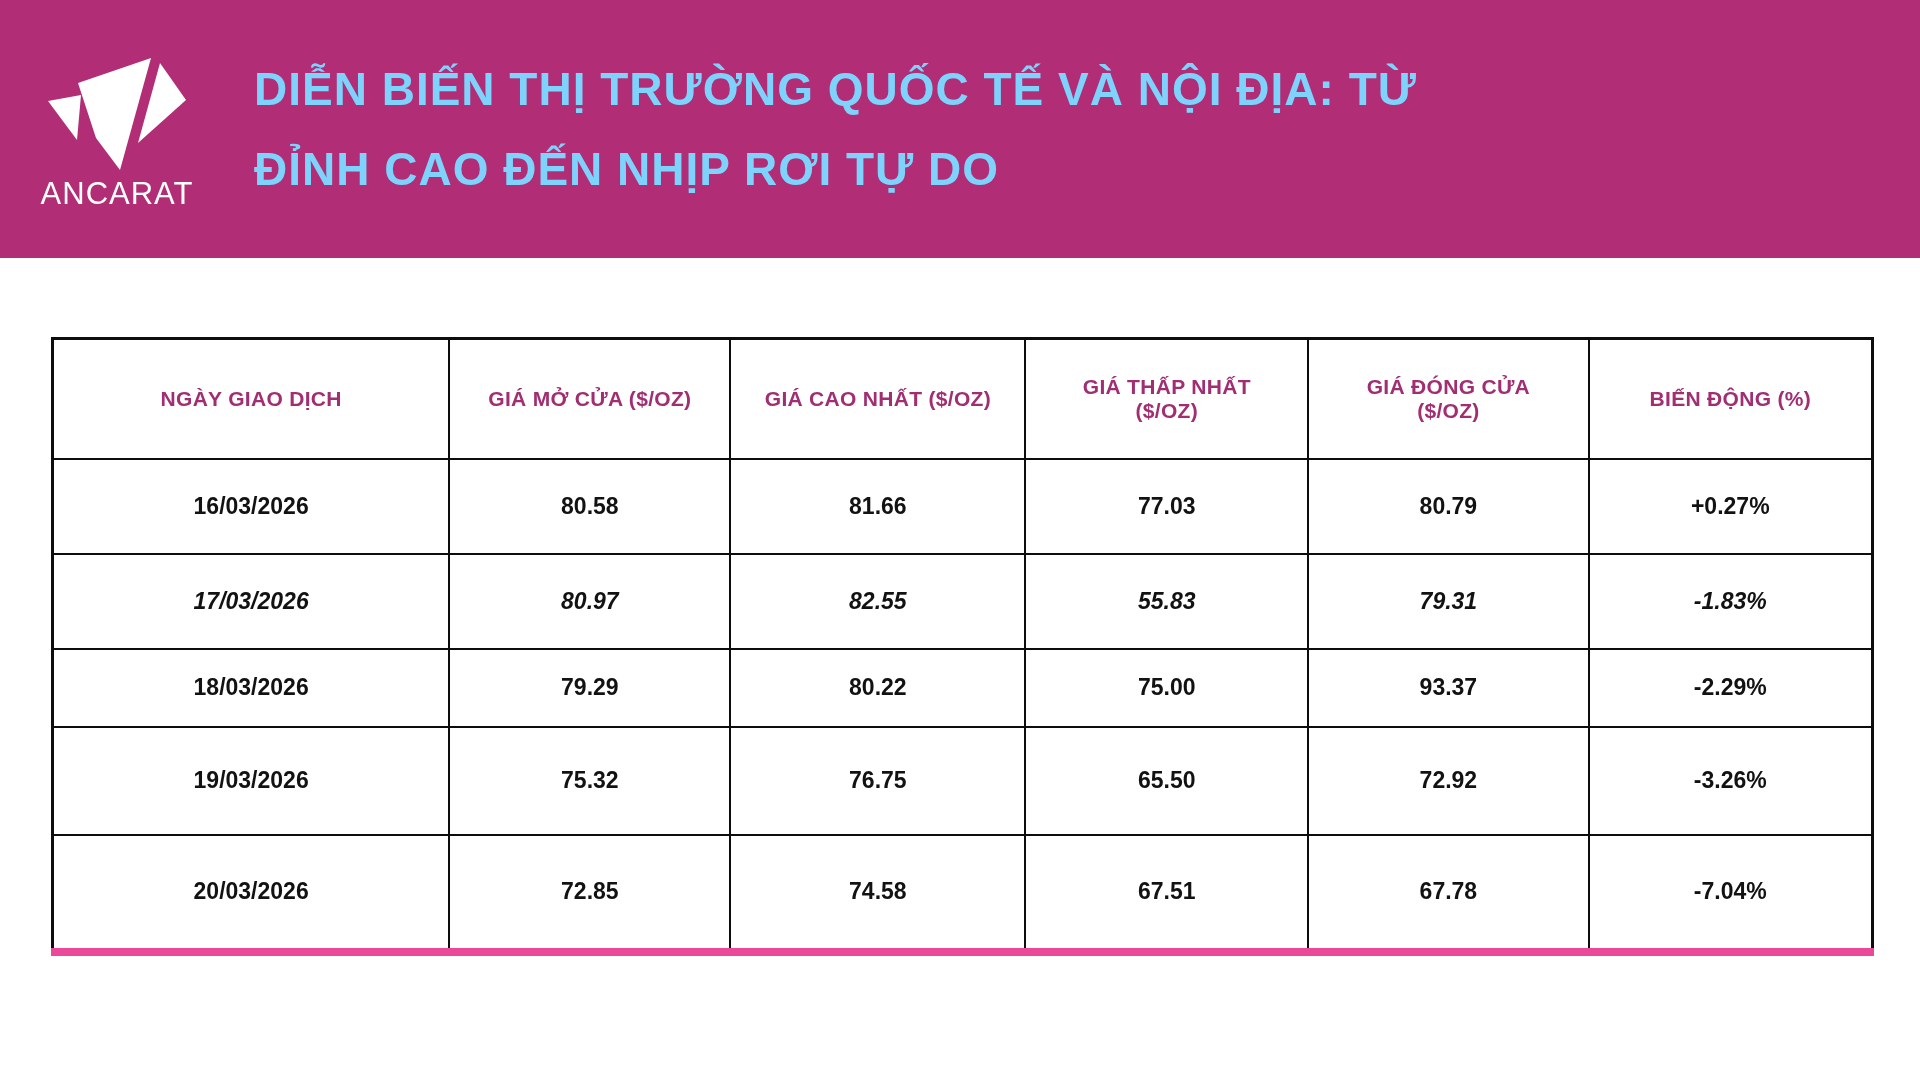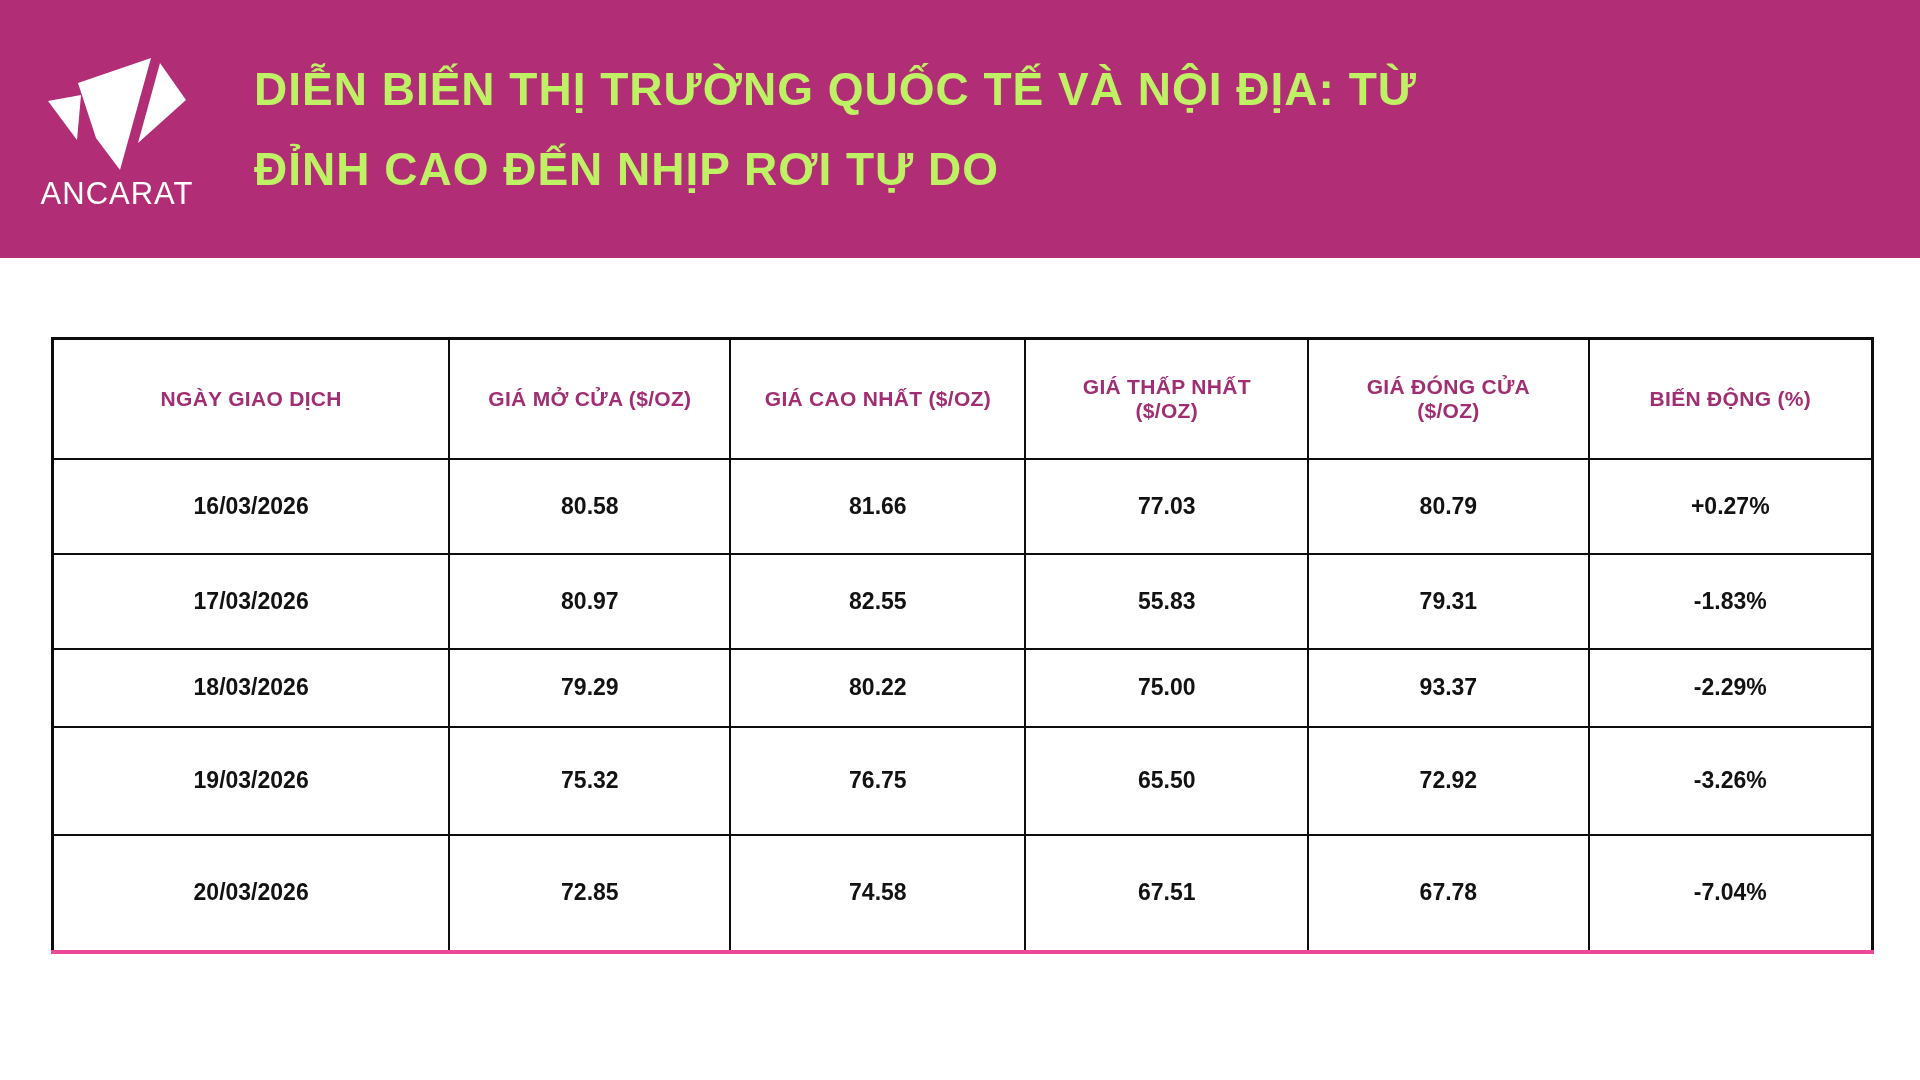--- a/index.html
+++ b/index.html
@@ -27,21 +27,21 @@
   .logo-text {
     color: #ffffff;
     font-size: 31px;
     letter-spacing: 1px;
     margin-top: 4px;
     font-weight: 400;
     white-space: nowrap;
   }
   .title {
     margin-left: 42px;
-    color: #bef264;
+    color: #7dd3fc;
     font-weight: 700;
     font-size: 46px;
     line-height: 80px;
     letter-spacing: 1px;
   }
   
   .table-wrap { margin: 79px 46px 0 51px; }
   table {
     width: 100%;
     border-collapse: collapse;
@@ -59,24 +59,24 @@
     height: 120px;
     white-space: pre-line;
     letter-spacing: 0.3px;
   }
   tbody td {
     color: #121212;
     font-size: 23px;
     font-weight: 700;
   }
   tbody tr:nth-child(1) td { height: 95px; }
-  tbody tr:nth-child(2) td { height: 95px; }
+  tbody tr:nth-child(2) td { height: 95px; font-style: italic; }
   tbody tr:nth-child(3) td { height: 78px; }
   tbody tr:nth-child(4) td { height: 108px; }
-  tbody tr:nth-child(5) td { height: 117px; border-bottom: 4px solid #ec4899; }
+  tbody tr:nth-child(5) td { height: 117px; border-bottom: 8px solid #ec4899; }
 </style>
 </head>
 <body>
 
 <div class="banner">
   <div class="logo">
     <svg viewBox="0 0 145 125" aria-hidden="true">
       <polygon points="3,54 36,48 32,93" fill="#ffffff"></polygon>
       <polygon points="106,11 33,36 51,91 75,123" fill="#ffffff"></polygon>
       <polygon points="115,16 141,53 93,96" fill="#ffffff"></polygon>

